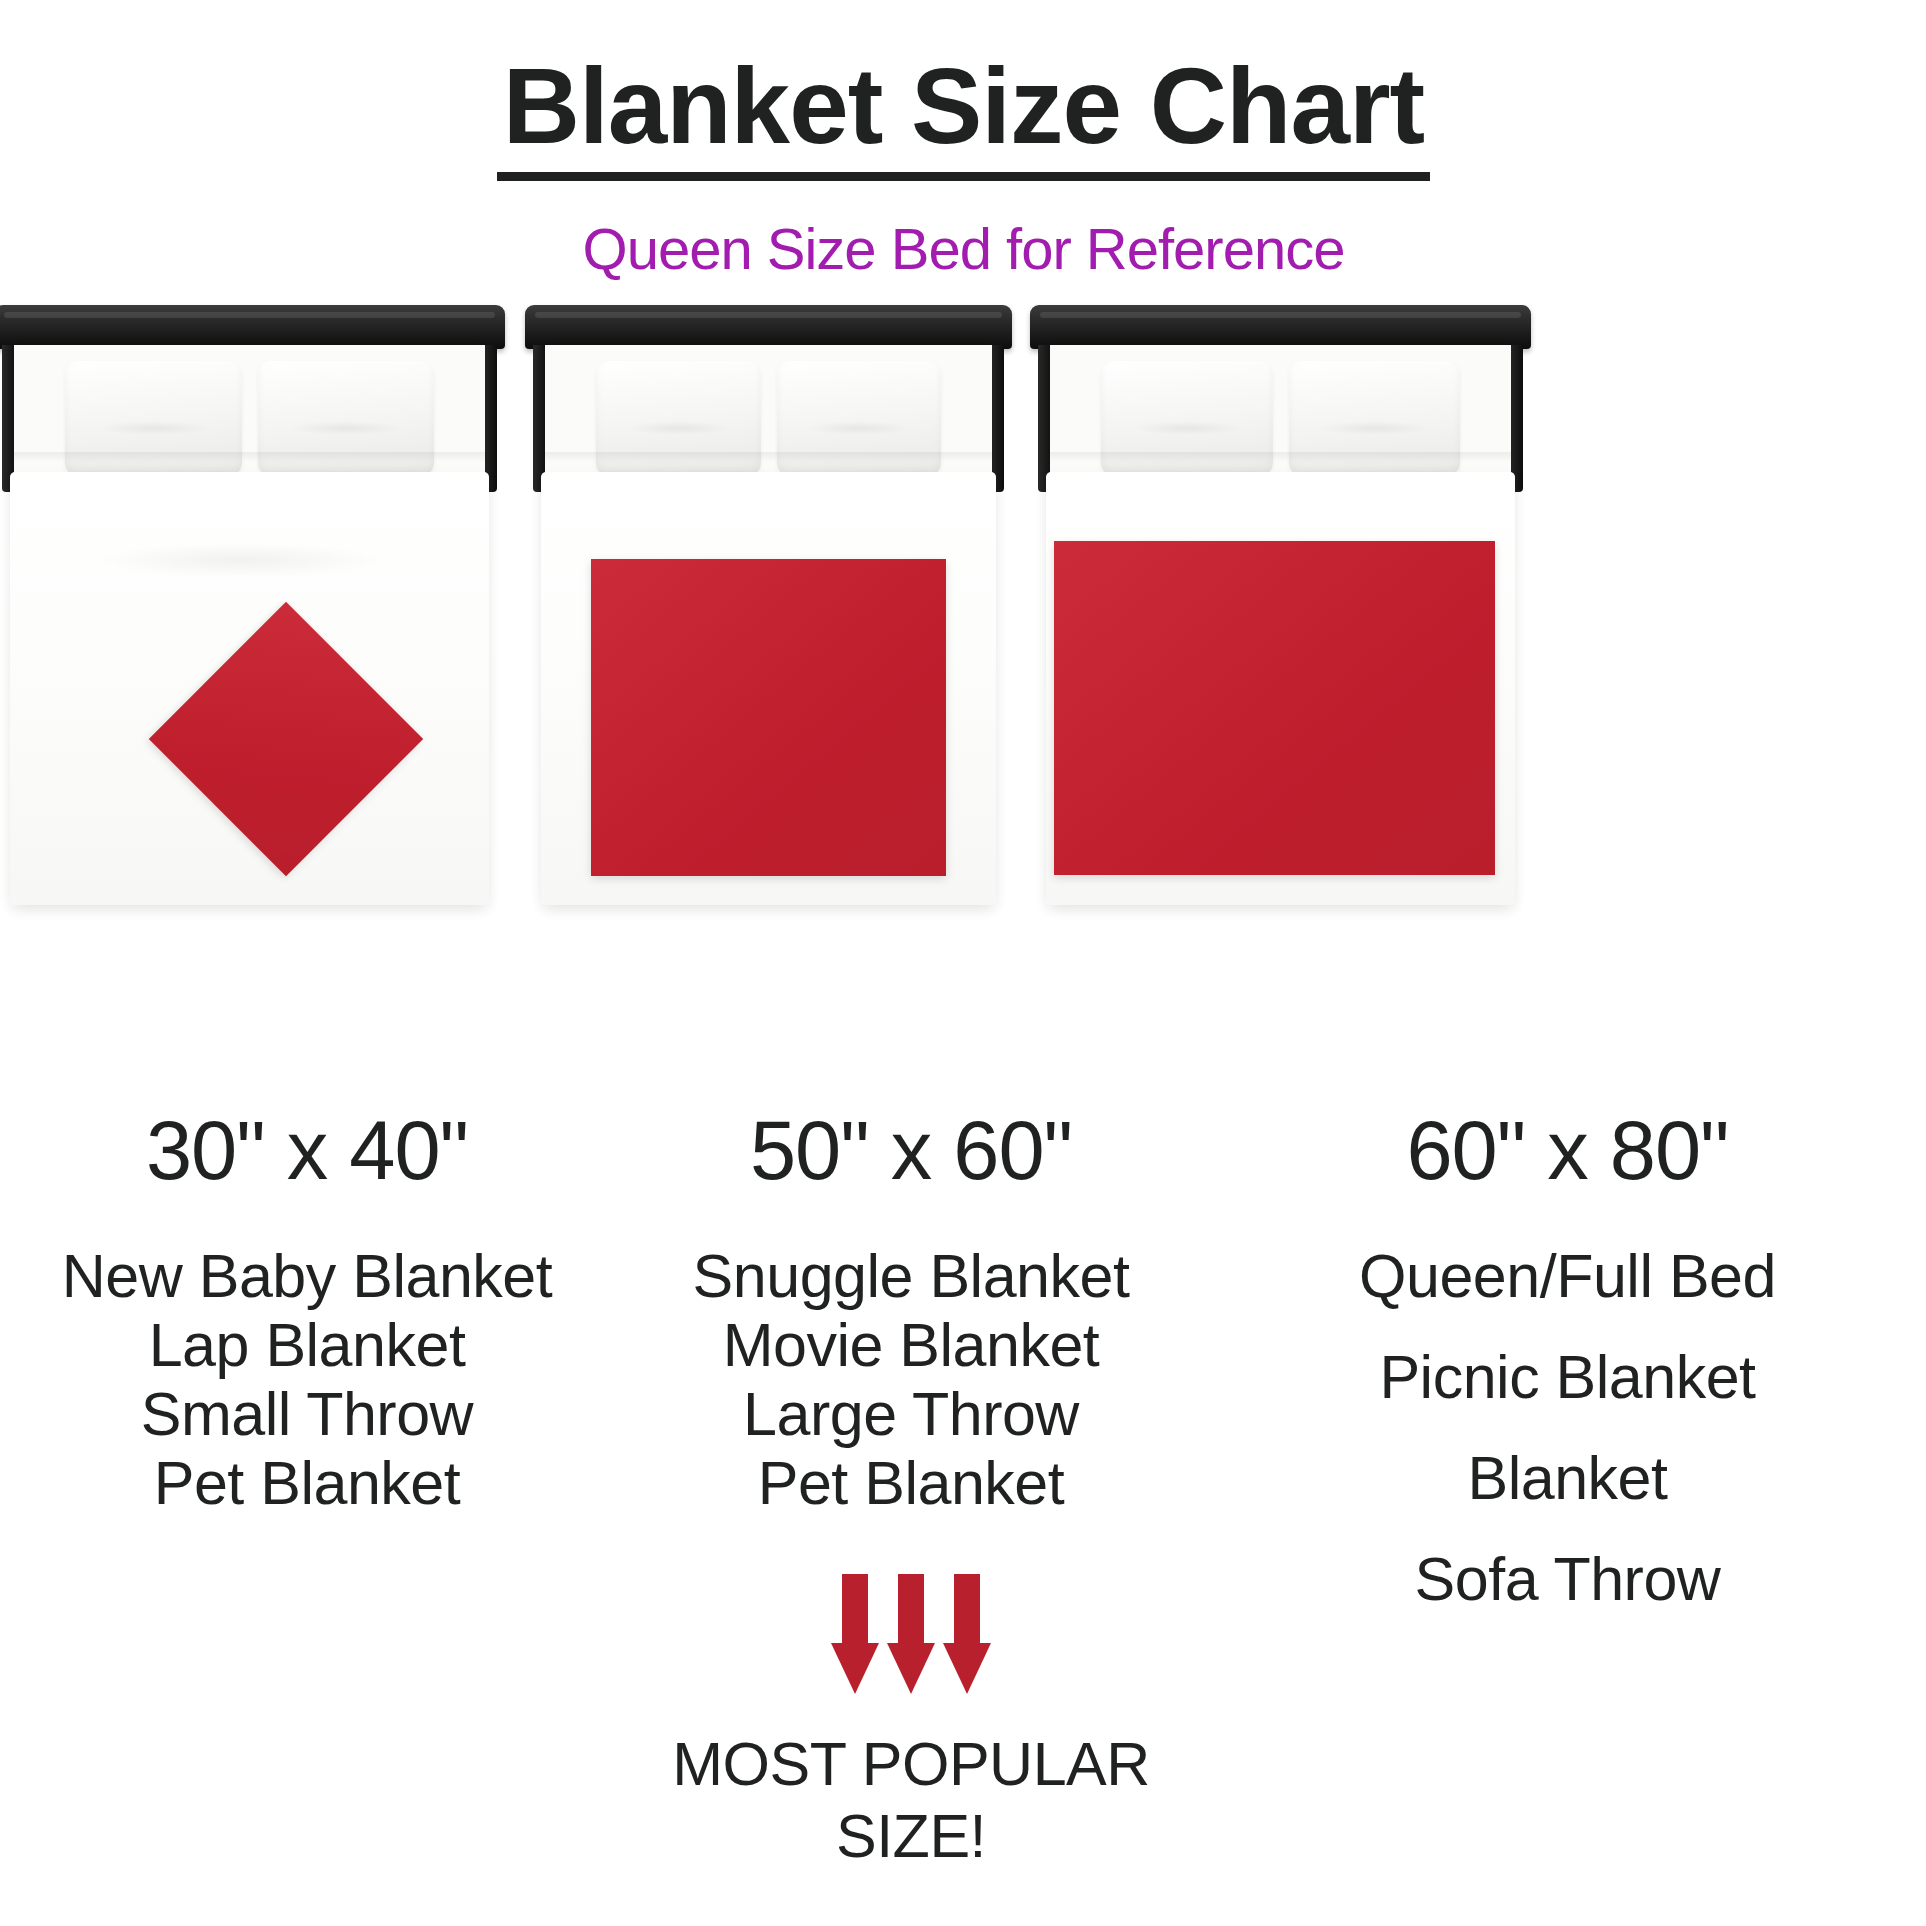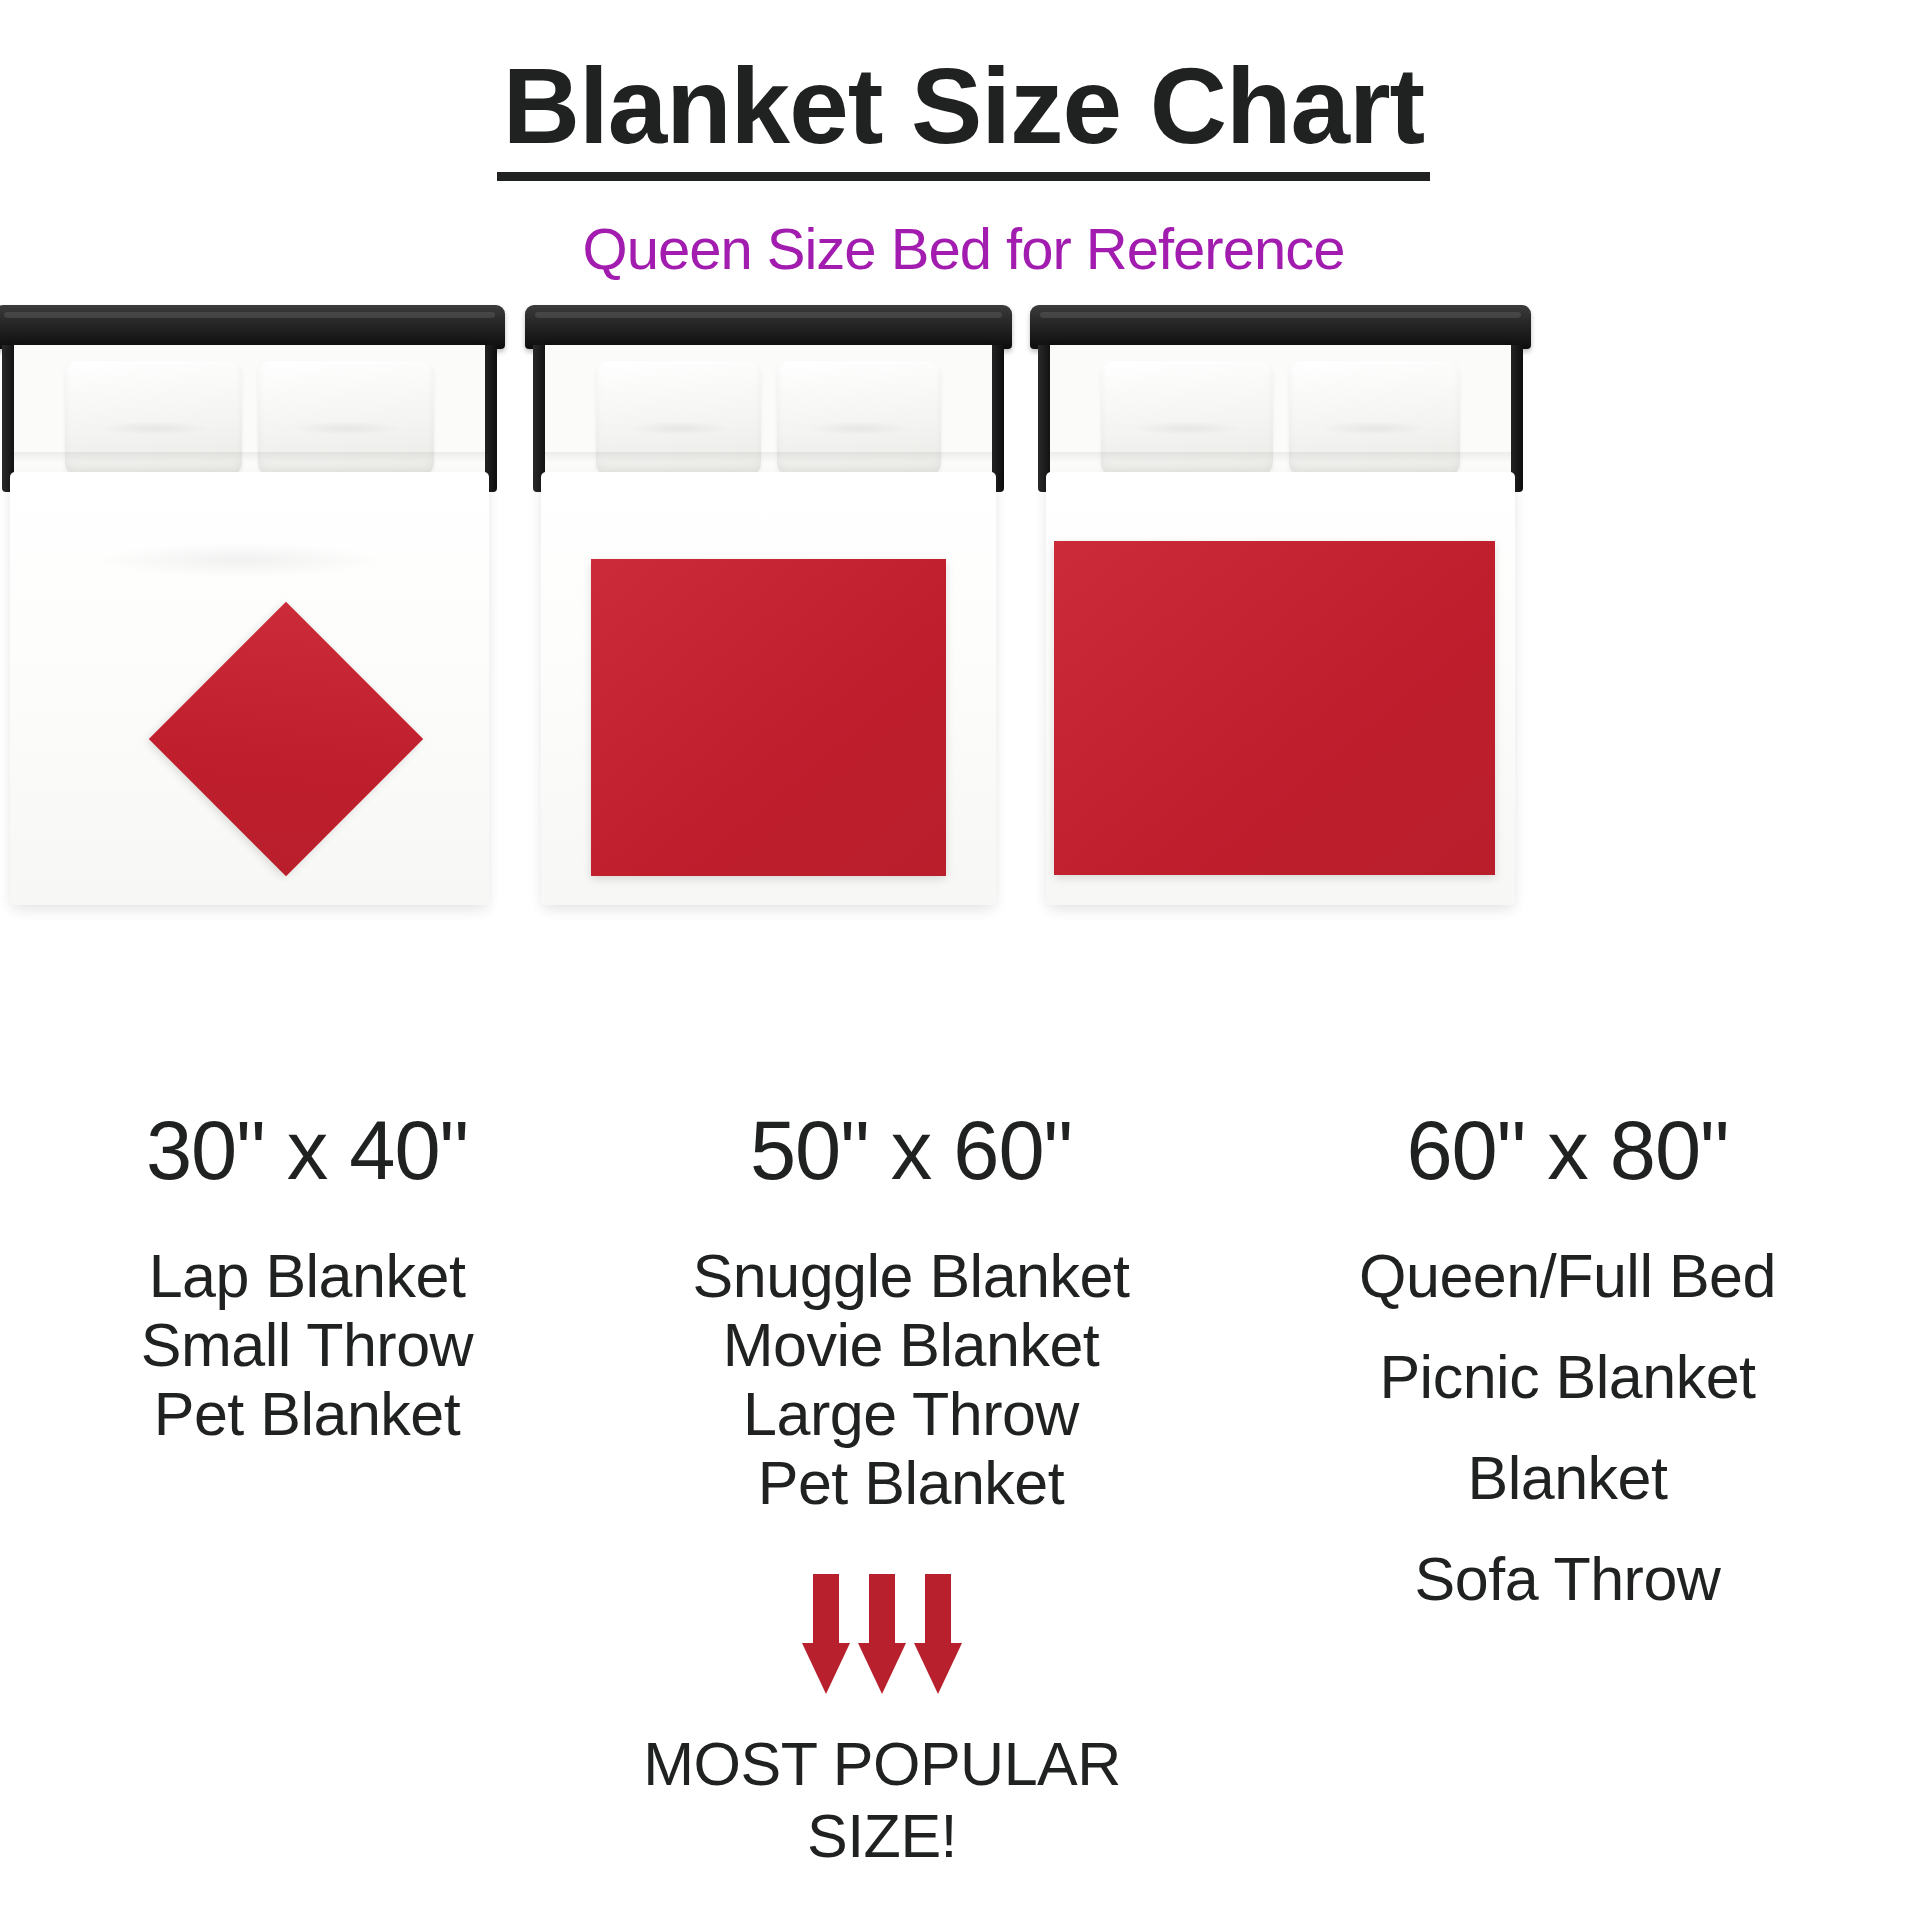--- a/index.html
+++ b/index.html
@@ -120,21 +120,21 @@
   }
   .uses{margin-top:50px;}
   .use{
     font-size:61px;line-height:1.13;font-weight:400;color:#1f2220;letter-spacing:-0.5px;
     white-space:nowrap;
   }
   .col-3 .use{white-space:normal;margin-top:32px;}
 
   
   .promo{
-    position:absolute;left:585px;top:1574px;width:594px;text-align:center;
+    position:absolute;left:614px;top:1574px;width:594px;text-align:center;
   }
   .arrows{display:flex;justify-content:center;gap:22px;}
   .arrow{width:34px;height:119px;position:relative;}
   .arrow .shaft{
     position:absolute;left:4px;top:0;width:26px;height:75px;background:#b7202c;
   }
   .arrow .head{
     position:absolute;left:-7px;top:69px;width:0;height:0;
     border-left:24px solid transparent;border-right:24px solid transparent;
     border-top:51px solid #b7202c;
@@ -199,20 +199,21 @@
       </div>
     </div>
   </div>
 </div>
 
 <div class="cols">
 
   <div class="col col-1">
     <div class="dims">30" x 40"</div>
     <div class="uses">
+      <div class="use">New Baby Blanket</div>
       <div class="use">Lap Blanket</div>
       <div class="use">Small Throw</div>
       <div class="use">Pet Blanket</div>
     </div>
   </div>
 
   <div class="col col-2">
     <div class="dims">50" x 60"</div>
     <div class="uses">
       <div class="use">Snuggle Blanket</div>

